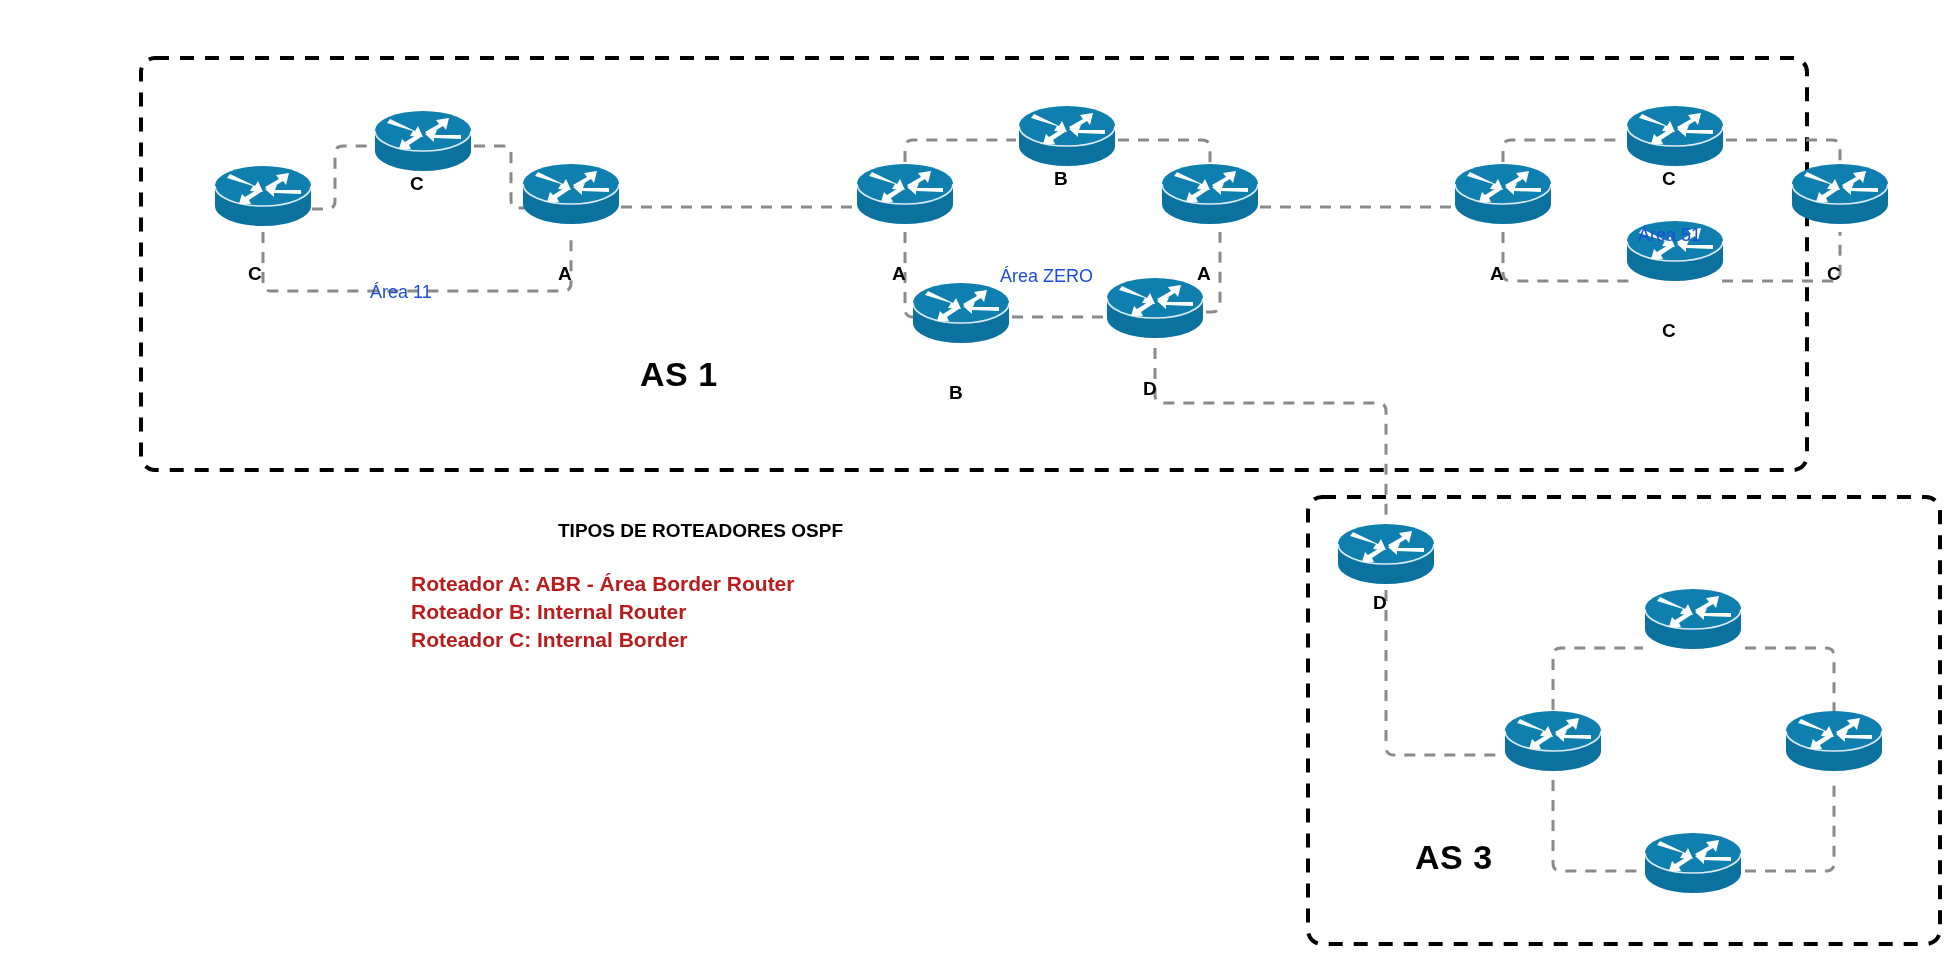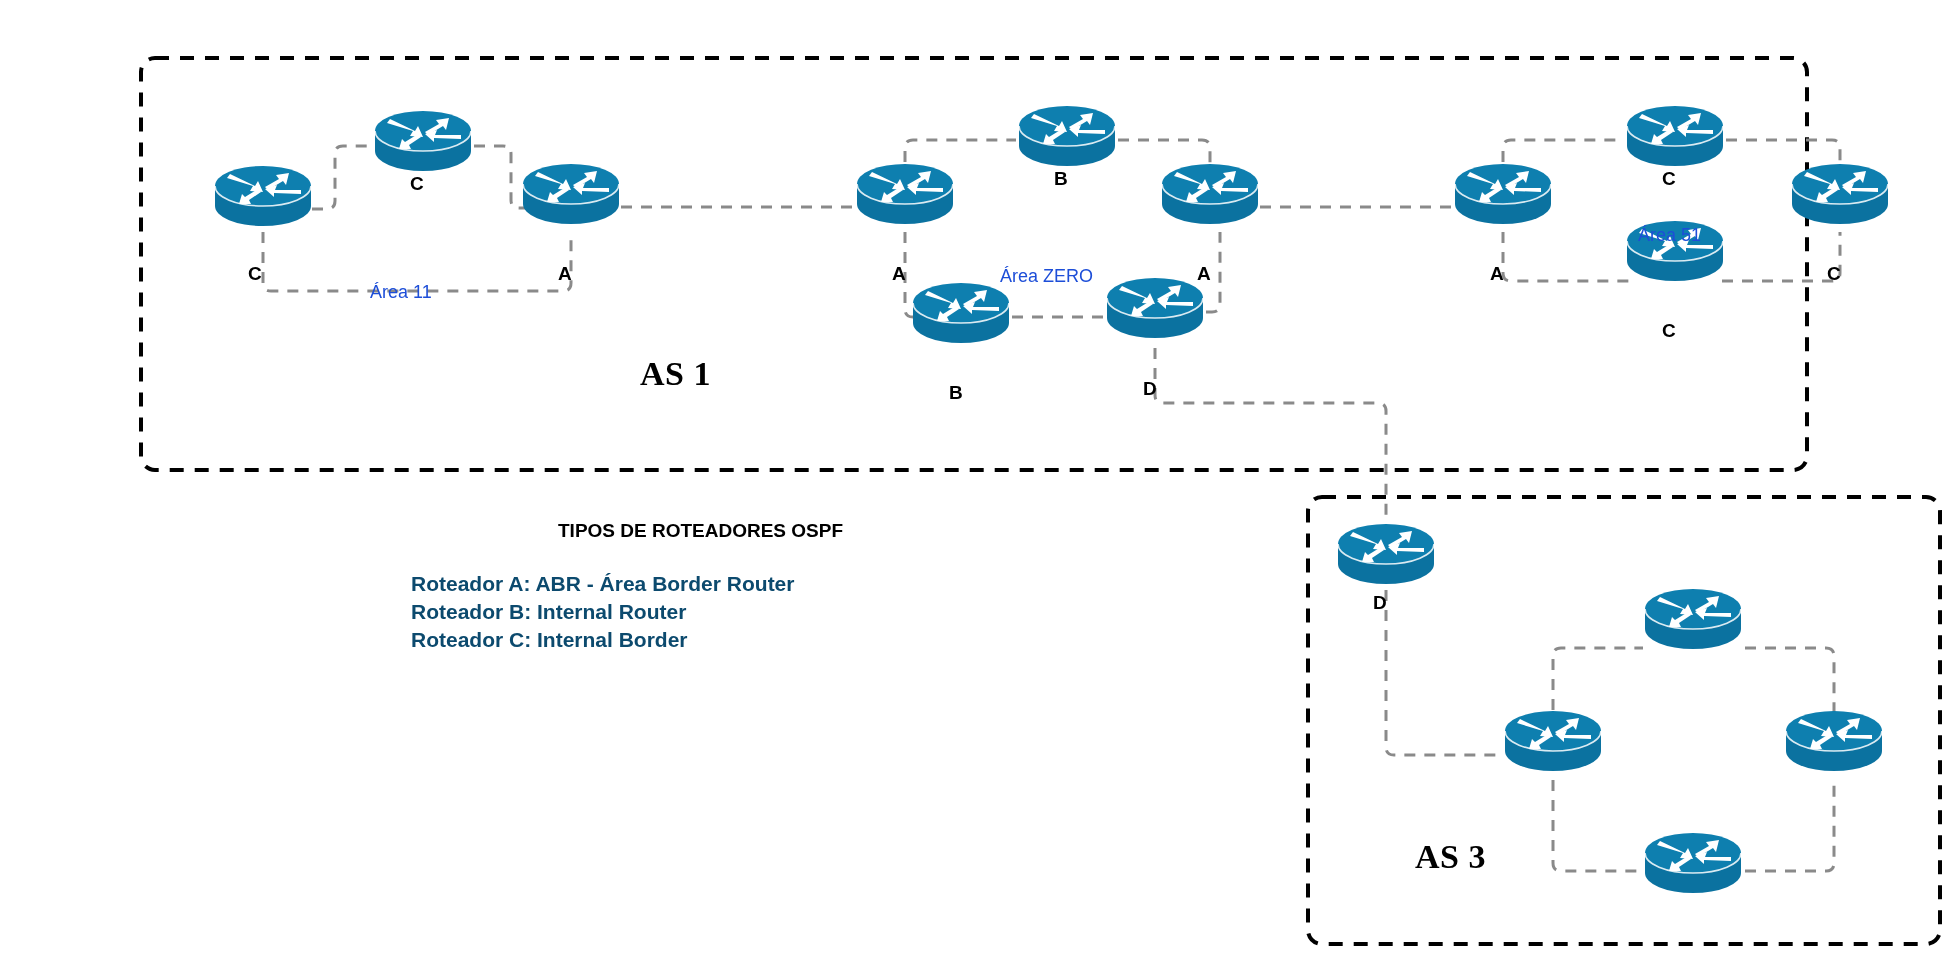--- a/index.html
+++ b/index.html
@@ -17,21 +17,21 @@
   }
   #svg-layer {
     position: absolute;
     left: 0;
     top: 0;
     width: 1951px;
     height: 958px;
   }
   .as-label {
     position: absolute;
-    font-family: Liberation Serif, serif;
+    font-family: Liberation Sans, sans-serif;
     font-weight: bold;
     font-size: 34px;
     color: #000000;
     white-space: nowrap;
     letter-spacing: 0.5px;
   }
   .area-label {
     position: absolute;
     font-family: "Liberation Sans", sans-serif;
     font-size: 18px;
@@ -53,21 +53,21 @@
     font-weight: bold;
     font-size: 19px;
     color: #000000;
     white-space: nowrap;
   }
   .legend-line {
     position: absolute;
     font-family: "Liberation Sans", sans-serif;
     font-weight: bold;
     font-size: 21px;
-    color: #0c4a6e;
+    color: #b91c1c;
     white-space: nowrap;
   }
 </style>
 </head>
 <body>
 
 <div id="canvas">
 
   <svg id="svg-layer" viewBox="0 0 1951 958" xmlns="http://www.w3.org/2000/svg">
     <defs>

